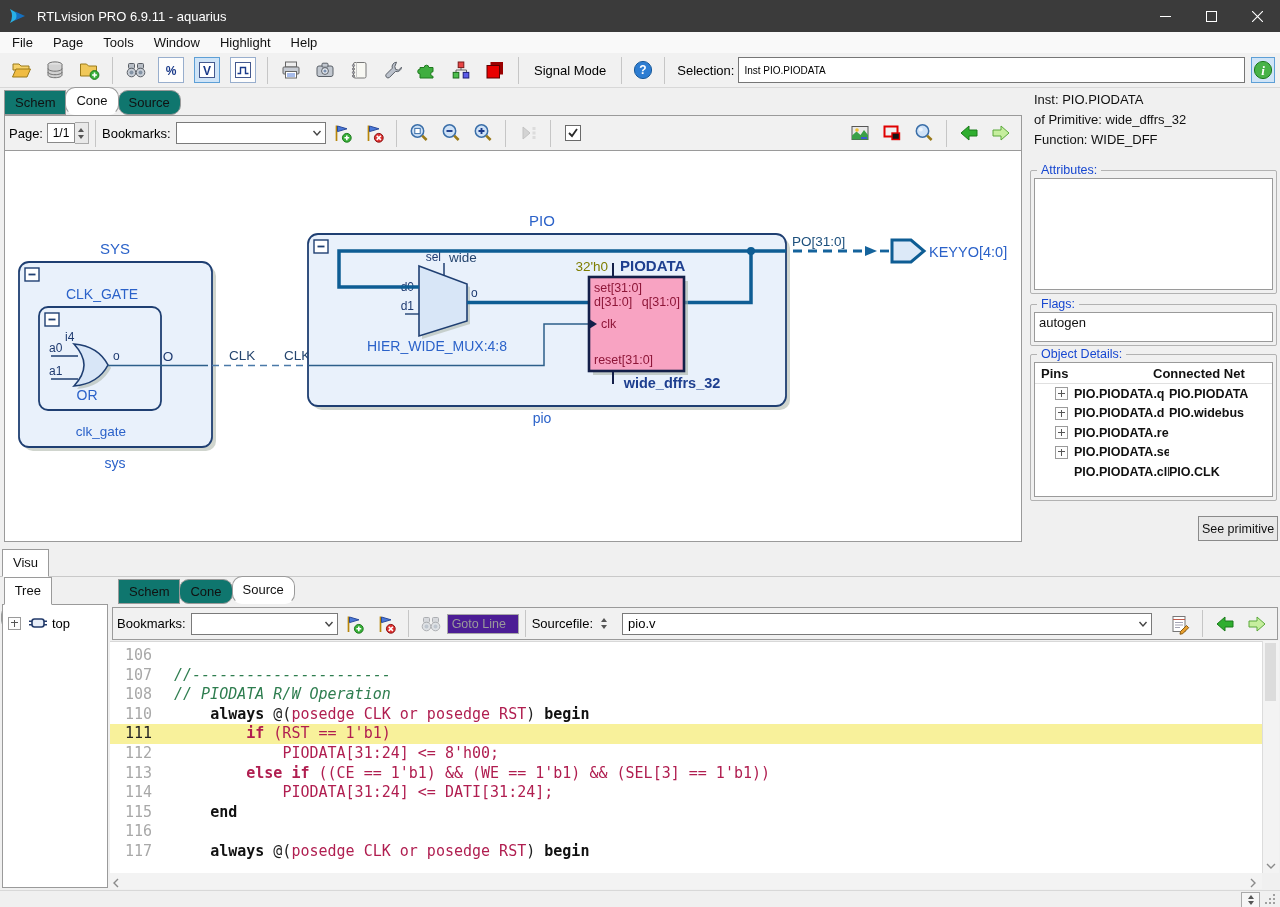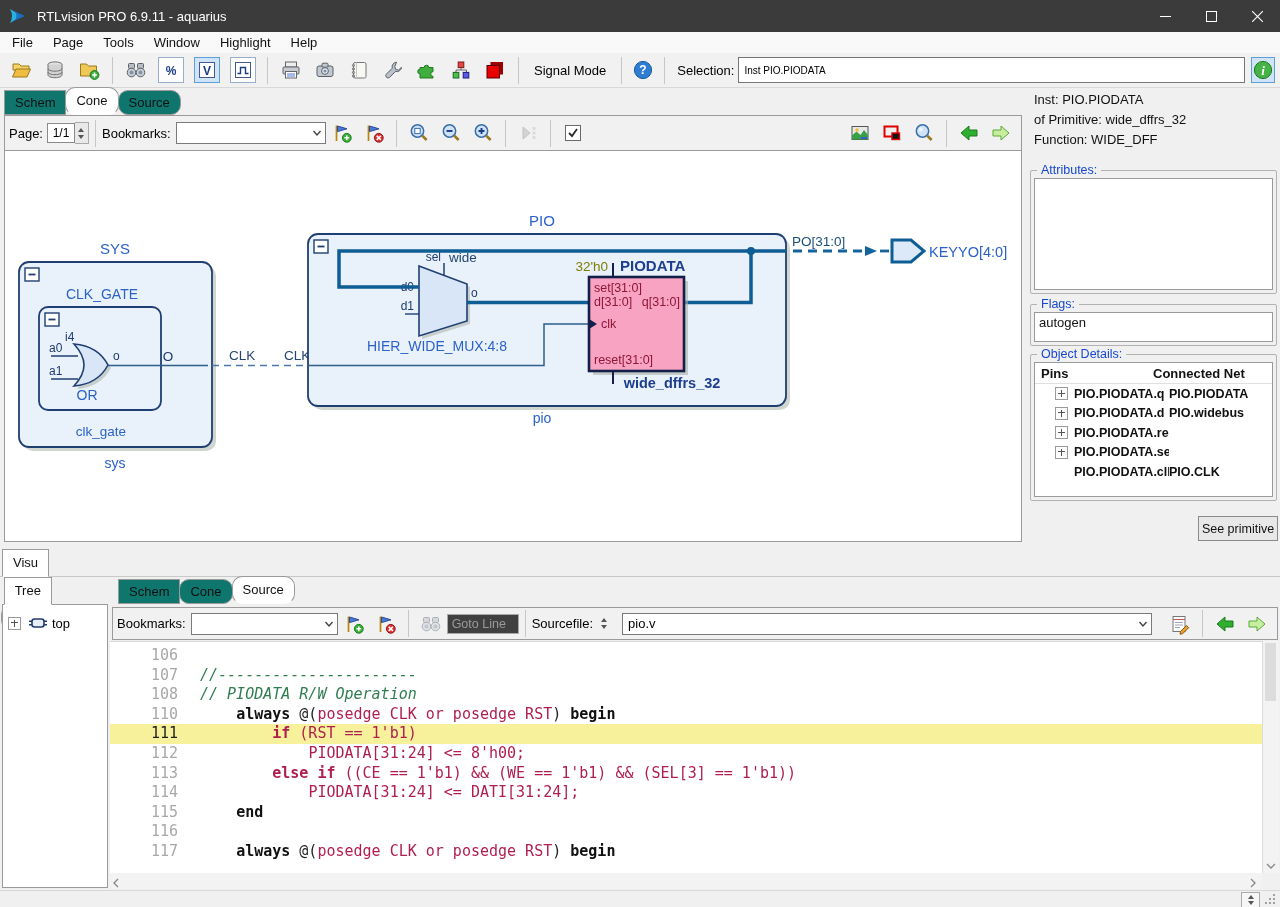--- a/index.html
+++ b/index.html
@@ -64,25 +64,25 @@
   .od-pin{width:95px;white-space:nowrap;overflow:hidden;}
   .od-net{white-space:nowrap;}
   .btn{background:#e8e8e8;border:1px solid #8a8a8a;font-size:12.5px;display:flex;align-items:center;justify-content:center;}
   
   #visu-tabs{left:2px;top:552px;height:25px;}
   #left-tabs{left:2px;top:580px;height:24px;flex-direction:column;}
   #src-tabs{left:118px;top:580px;height:24px;}
   .tree-box{position:absolute;left:2px;top:604px;width:106px;height:284px;background:#fff;border:1px solid #9a9a9a;box-sizing:border-box;}
   .tree-item{display:flex;align-items:center;margin:7px 0 0 5px;font-size:13px;}
   .src-toolbar{position:absolute;left:112px;top:607px;width:1166px;height:33px;background:#f1f1f1;border:1px solid #9a9a9a;box-sizing:border-box;display:flex;align-items:center;font-size:13px;padding:0 4px;}
-  .goto-input{width:62px;height:18px;border:1px solid #a8a8a8;background:#404040;color:#9a9a9a;font-size:12.5px;display:flex;align-items:center;padding:0 4px;}
+  .goto-input{width:62px;height:18px;border:1px solid #a8a8a8;background:#4c1d95;color:#9a9a9a;font-size:12.5px;display:flex;align-items:center;padding:0 4px;}
   
   .src-area{position:absolute;left:110px;top:641px;width:1152px;height:232px;background:#fff;overflow:hidden;border-top:1px solid #d8d8d8;}
   .code-line{height:19.6px;line-height:19.6px;white-space:pre;font-family:"DejaVu Sans Mono","Liberation Mono",monospace;font-size:15px;color:#222;}
-  .code-line .num{display:inline-block;width:42px;text-align:right;color:#a8a8a8;margin-right:22px;padding-left:26px;}
+  .code-line .num{display:inline-block;width:42px;text-align:right;color:#a8a8a8;margin-right:22px;}
   .code-line.hl{background:#f8f19b;}
   .code-line.hl .num{color:#222;}
   .seg-cmt{color:#2e7d4f;font-style:italic;}
   .seg-kw{color:#111;font-weight:bold;}
   .seg-red{color:#b01e50;}
   .seg-rb{color:#b01e50;font-weight:bold;}
   
   .vscroll{position:absolute;left:1262px;top:641px;width:16px;height:232px;background:#f3f3f3;border-left:1px solid #dcdcdc;}
   .vthumb{position:absolute;left:2px;top:2px;width:11px;height:58px;background:#dcdcdc;}
   .hscroll{position:absolute;left:110px;top:873px;width:1152px;height:16px;background:#f3f3f3;}

